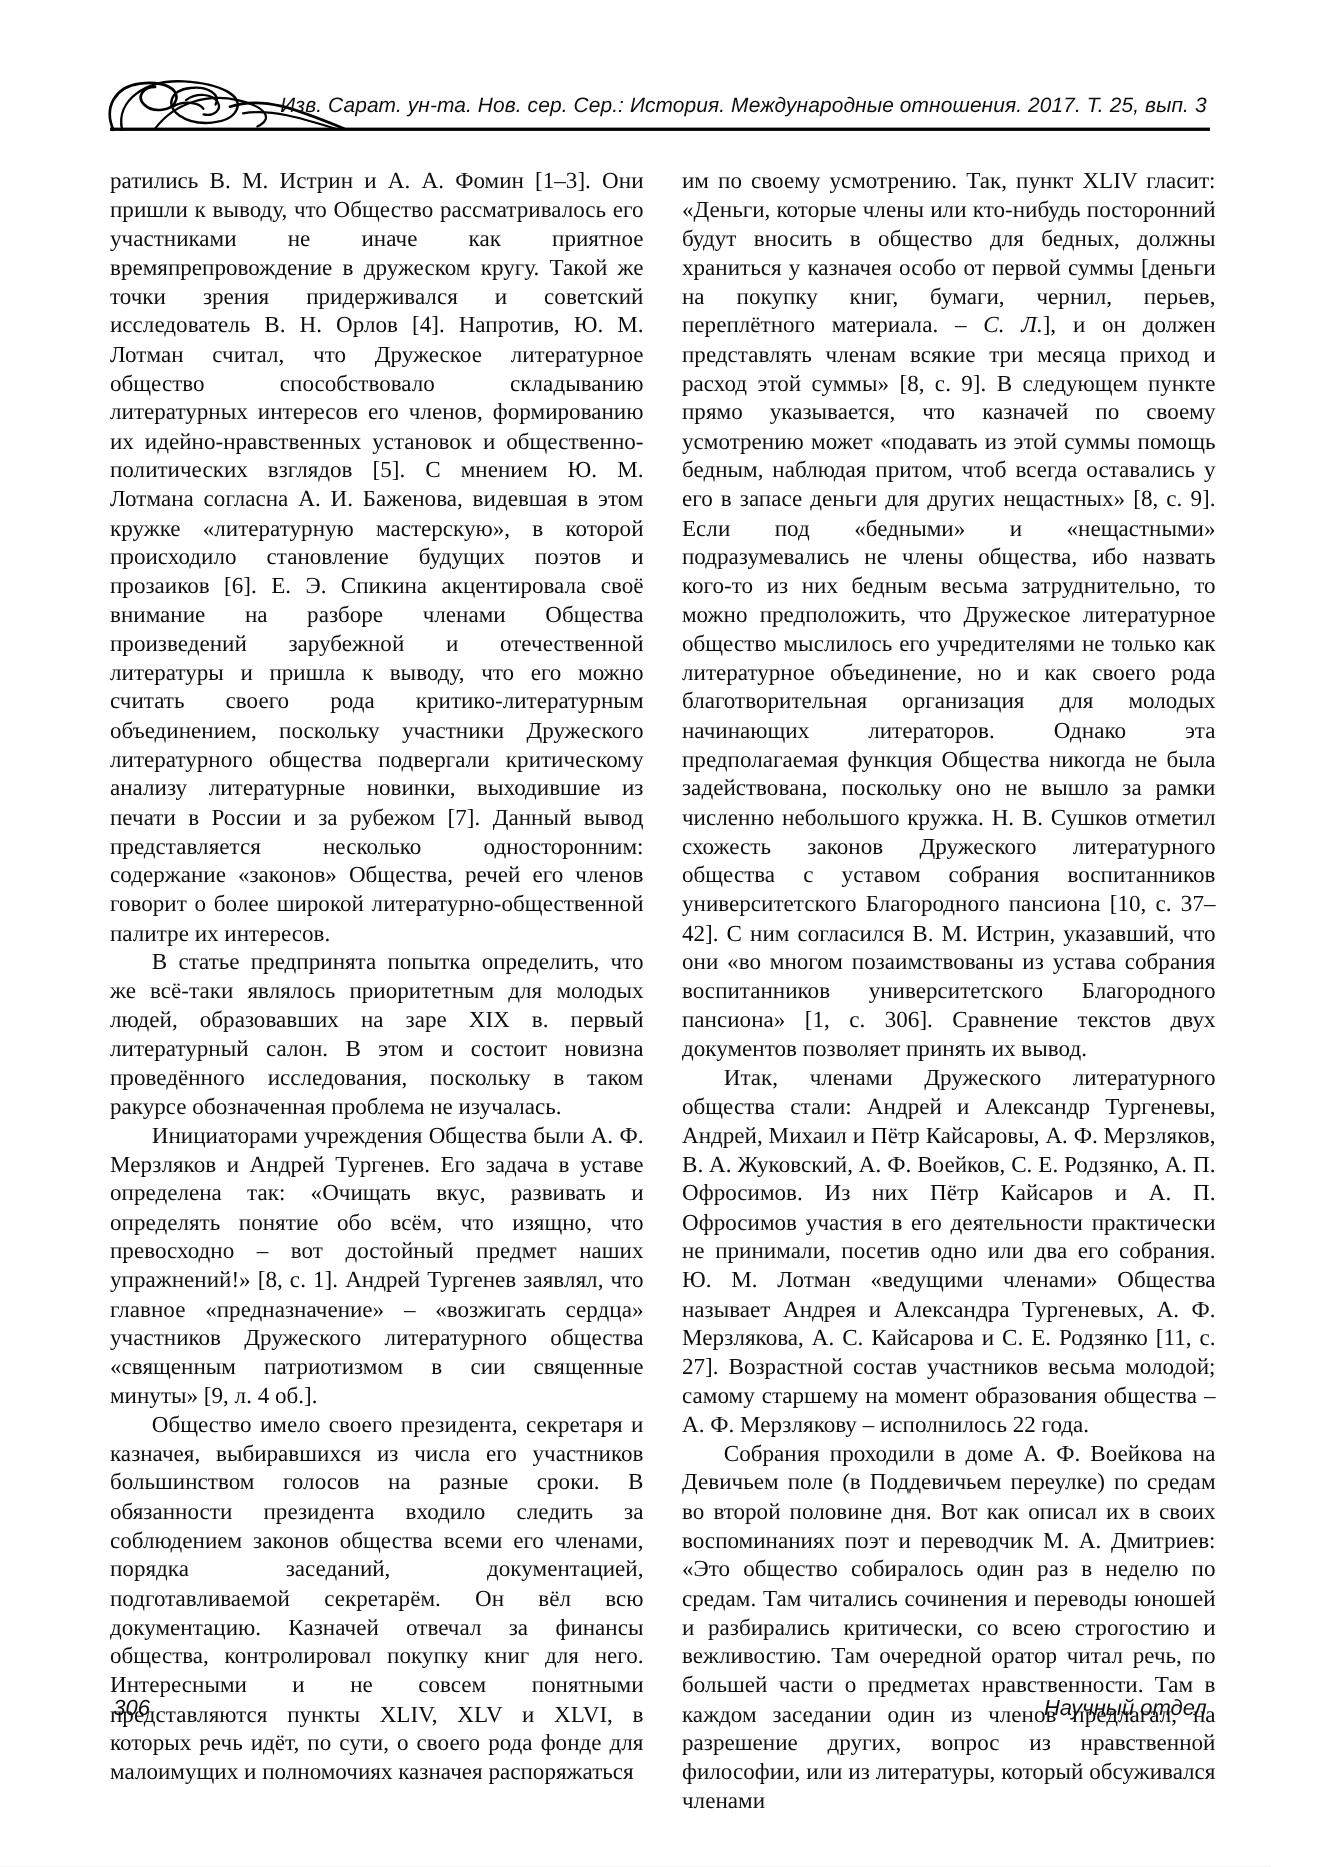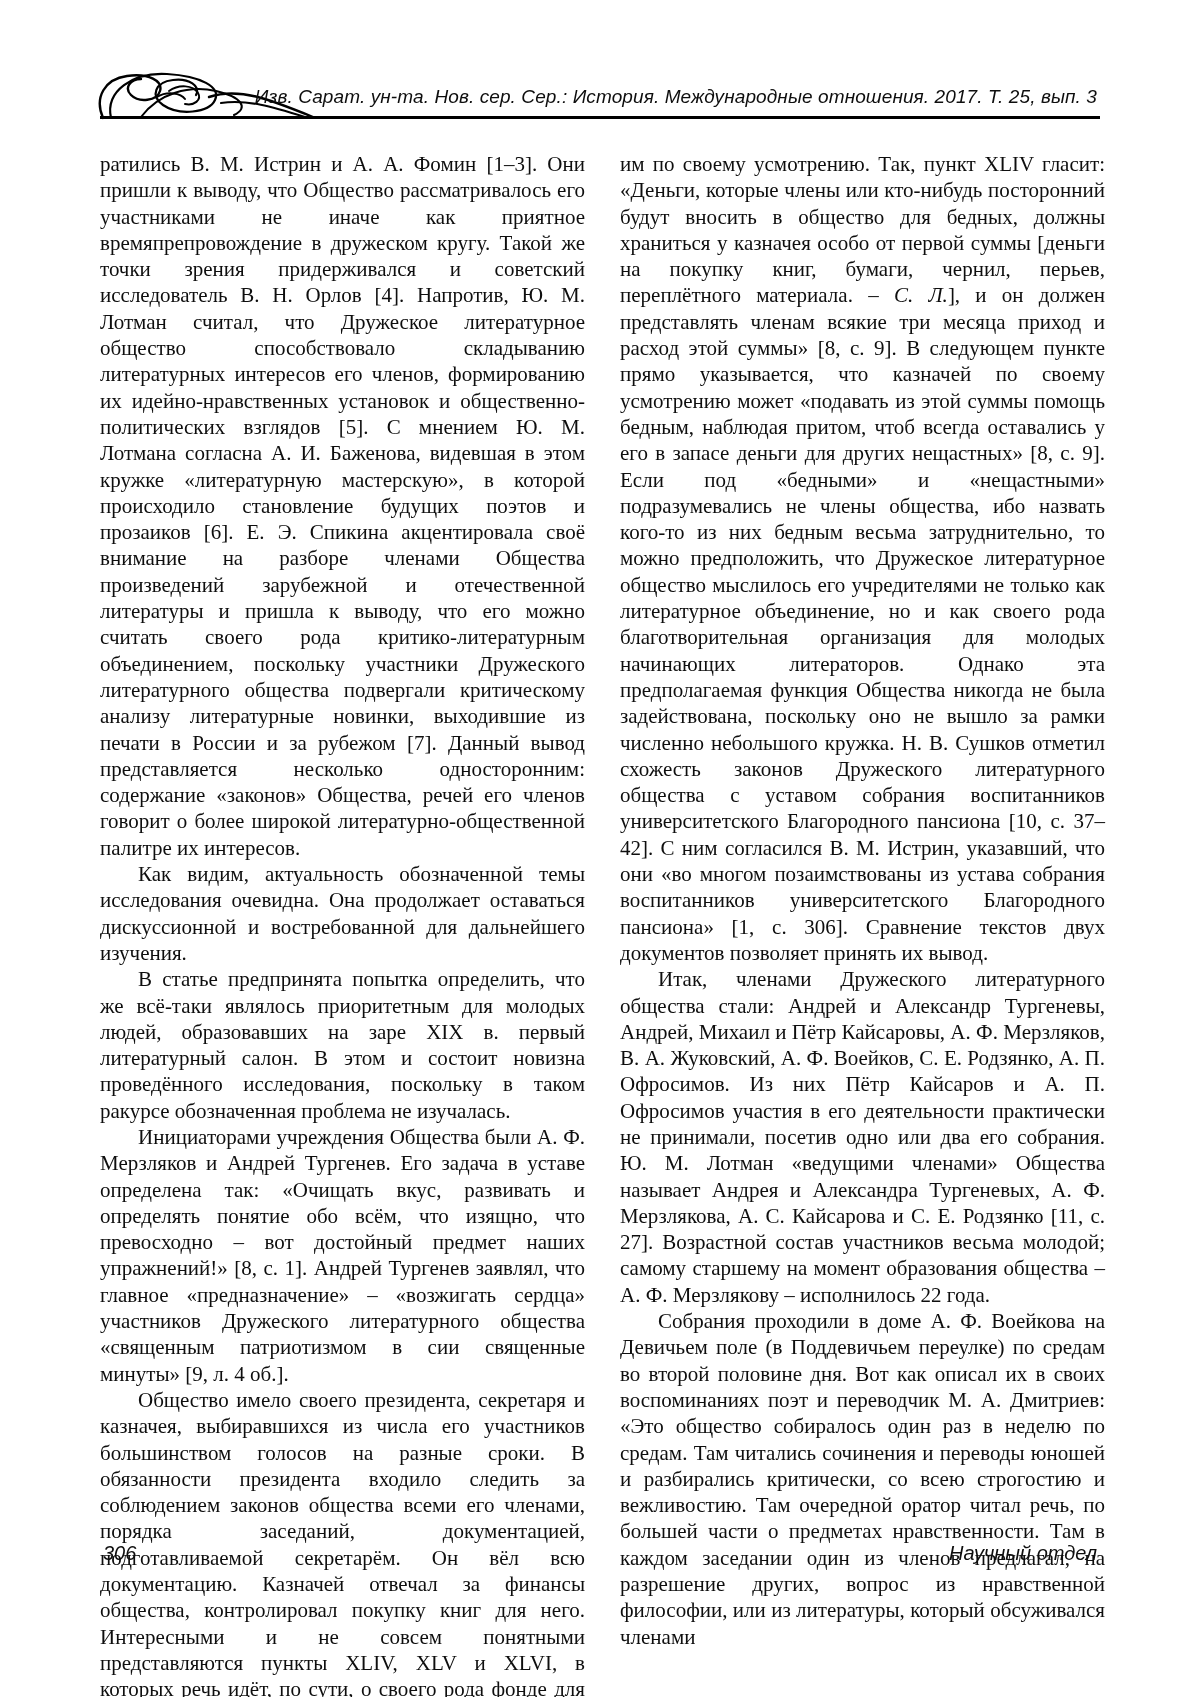--- a/index.html
+++ b/index.html
@@ -61,21 +61,20 @@
       <path stroke-width="2" d="M60,26 C70,20 84,22 88,28"></path>
       <path stroke-width="2.4" d="M112,26 C142,16 172,28 216,46"></path>
       <path stroke-width="2" d="M124,32 C150,28 176,36 208,46"></path>
     </svg>
   </div>
   <div class="journal-line">Изв. Сарат. ун-та. Нов. сер. Сер.: История. Международные отношения. 2017. Т. 25, вып. 3</div>
   <div class="header-rule"></div>
 
   <section class="col col-left">
     <p>ратились В. М. Истрин и А. А. Фомин [1–3]. Они пришли к выводу, что Общество рассматривалось его участниками не иначе как приятное времяпрепровождение в дружеском кругу. Такой же точки зрения придерживался и советский исследователь В. Н. Орлов [4]. Напротив, Ю. М. Лотман считал, что Дружеское литературное общество способствовало складыванию литературных интересов его членов, формированию их идейно-нравственных установок и общественно-политических взглядов [5]. С мнением Ю. М. Лотмана согласна А. И. Баженова, видевшая в этом кружке «литературную мастерскую», в которой происходило становление будущих поэтов и прозаиков [6]. Е. Э. Спикина акцентировала своё внимание на разборе членами Общества произведений зарубежной и отечественной литературы и пришла к выводу, что его можно считать своего рода критико-литературным объединением, поскольку участники Дружеского литературного общества подвергали критическому анализу литературные новинки, выходившие из печати в России и за рубежом [7]. Данный вывод представляется несколько односторонним: содержание «законов» Общества, речей его членов говорит о более широкой литературно-общественной палитре их интересов.</p>
-    <p class="indent">Как видим, актуальность обозначенной темы исследования очевидна. Она продолжает оставаться дискуссионной и востребованной для дальнейшего изучения.</p>
     <p class="indent">В статье предпринята попытка определить, что же всё-таки являлось приоритетным для молодых людей, образовавших на заре XIX в. первый литературный салон. В этом и состоит новизна проведённого исследования, поскольку в таком ракурсе обозначенная проблема не изучалась.</p>
     <p class="indent">Инициаторами учреждения Общества были А. Ф. Мерзляков и Андрей Тургенев. Его задача в уставе определена так: «Очищать вкус, развивать и определять понятие обо всём, что изящно, что превосходно – вот достойный предмет наших упражнений!» [8, с. 1]. Андрей Тургенев заявлял, что главное «предназначение» – «возжигать сердца» участников Дружеского литературного общества «священным патриотизмом в сии священные минуты» [9, л. 4 об.].</p>
     <p class="indent">Общество имело своего президента, секретаря и казначея, выбиравшихся из числа его участников большинством голосов на разные сроки. В обязанности президента входило следить за соблюдением законов общества всеми его членами, порядка заседаний, документацией, подготавливаемой секретарём. Он вёл всю документацию. Казначей отвечал за финансы общества, контролировал покупку книг для него. Интересными и не совсем понятными представляются пункты XLIV, XLV и XLVI, в которых речь идёт, по сути, о своего рода фонде для малоимущих и полномочиях казначея распоряжаться</p>
   </section>
 
   <section class="col col-right">
     <p><span>им по своему усмотрению. Так, пункт XLIV гласит: «Деньги, которые члены или кто-нибудь посторонний будут вносить в общество для бедных, должны храниться у казначея особо от первой суммы [деньги на покупку книг, бумаги, чернил, перьев, переплётного материала. – </span><span class="ed-note">С. Л.</span><span>], и он должен представлять членам всякие три месяца приход и расход этой суммы» [8, с. 9]. В следующем пункте прямо указывается, что казначей по своему усмотрению может «подавать из этой суммы помощь бедным, наблюдая притом, чтоб всегда оставались у его в запасе деньги для других нещастных» [8, с. 9]. Если под «бедными» и «нещастными» подразумевались не члены общества, ибо назвать кого-то из них бедным весьма затруднительно, то можно предположить, что Дружеское литературное общество мыслилось его учредителями не только как литературное объединение, но и как своего рода благотворительная организация для молодых начинающих литераторов. Однако эта предполагаемая функция Общества никогда не была задействована, поскольку оно не вышло за рамки численно небольшого кружка. Н. В. Сушков отметил схожесть законов Дружеского литературного общества с уставом собрания воспитанников университетского Благородного пансиона [10, с. 37–42]. С ним согласился В. М. Истрин, указавший, что они «во многом позаимствованы из устава собрания воспитанников университетского Благородного пансиона» [1, с. 306]. Сравнение текстов двух документов позволяет принять их вывод.</span></p>
     <p class="indent">Итак, членами Дружеского литературного общества стали: Андрей и Александр Тургеневы, Андрей, Михаил и Пётр Кайсаровы, А. Ф. Мерзляков, В. А. Жуковский, А. Ф. Воейков, С. Е. Родзянко, А. П. Офросимов. Из них Пётр Кайсаров и А. П. Офросимов участия в его деятельности практически не принимали, посетив одно или два его собрания. Ю. М. Лотман «ведущими членами» Общества называет Андрея и Александра Тургеневых, А. Ф. Мерзлякова, А. С. Кайсарова и С. Е. Родзянко [11, с. 27]. Возрастной состав участников весьма молодой; самому старшему на момент образования общества – А. Ф. Мерзлякову – исполнилось 22 года.</p>
     <p class="indent">Собрания проходили в доме А. Ф. Воейкова на Девичьем поле (в Поддевичьем переулке) по средам во второй половине дня. Вот как описал их в своих воспоминаниях поэт и переводчик М. А. Дмитриев: «Это общество собиралось один раз в неделю по средам. Там читались сочинения и переводы юношей и разбирались критически, со всею строгостию и вежливостию. Там очередной оратор читал речь, по большей части о предметах нравственности. Там в каждом заседании один из членов предлагал, на разрешение других, вопрос из нравственной философии, или из литературы, который обсуживался членами</p>
   </section>

